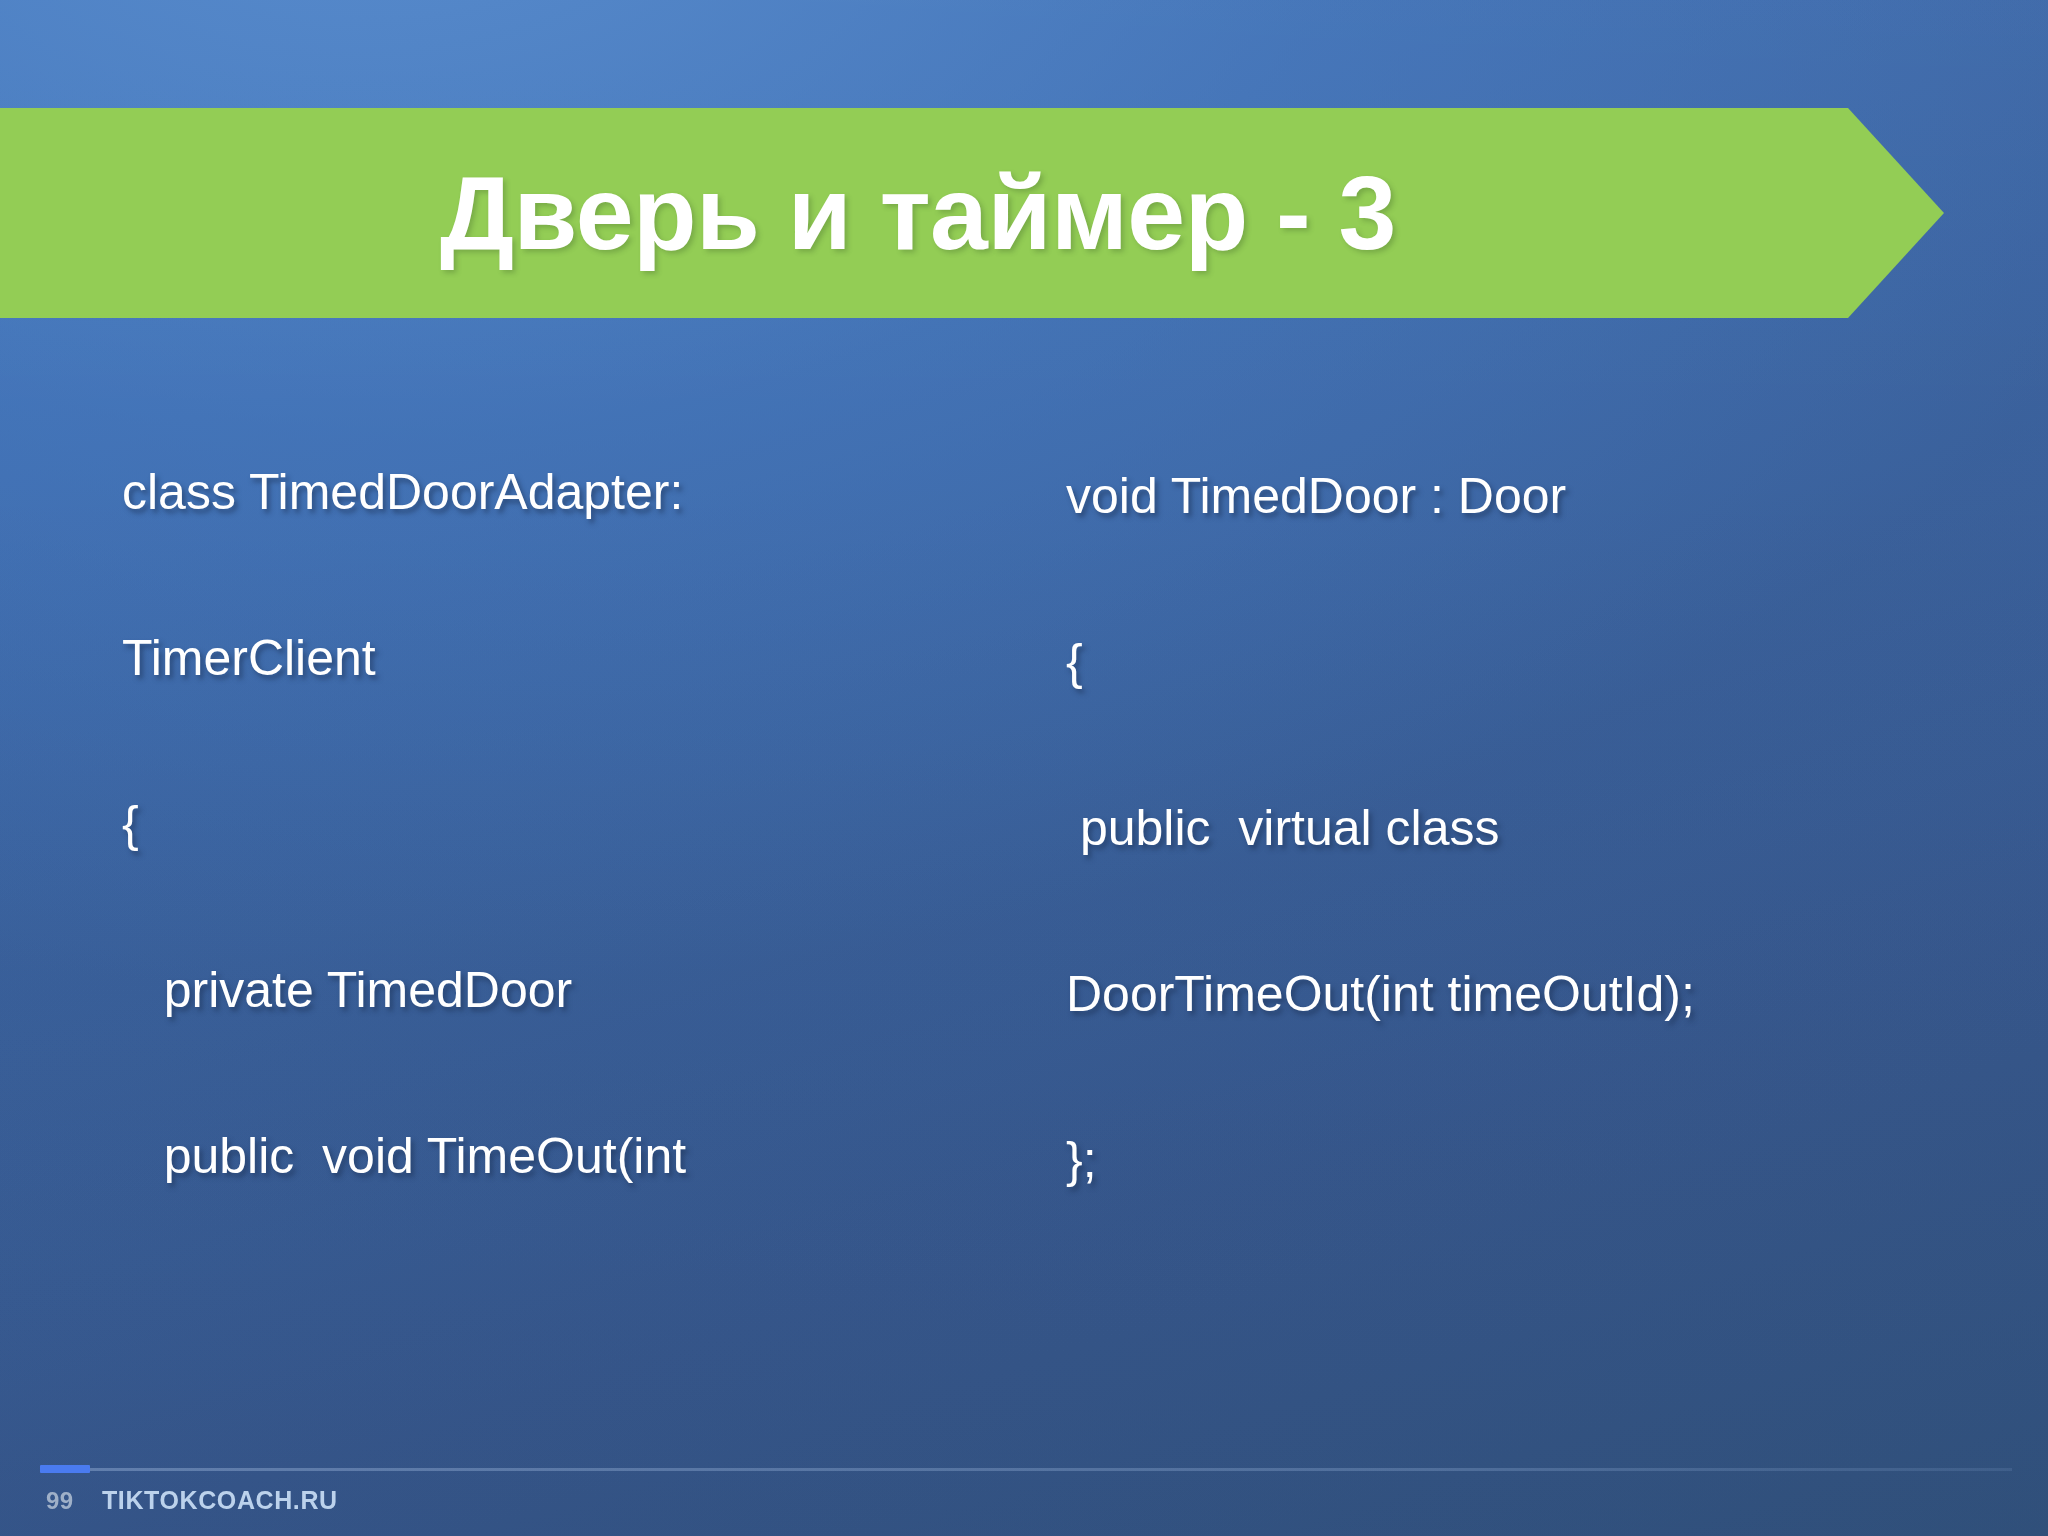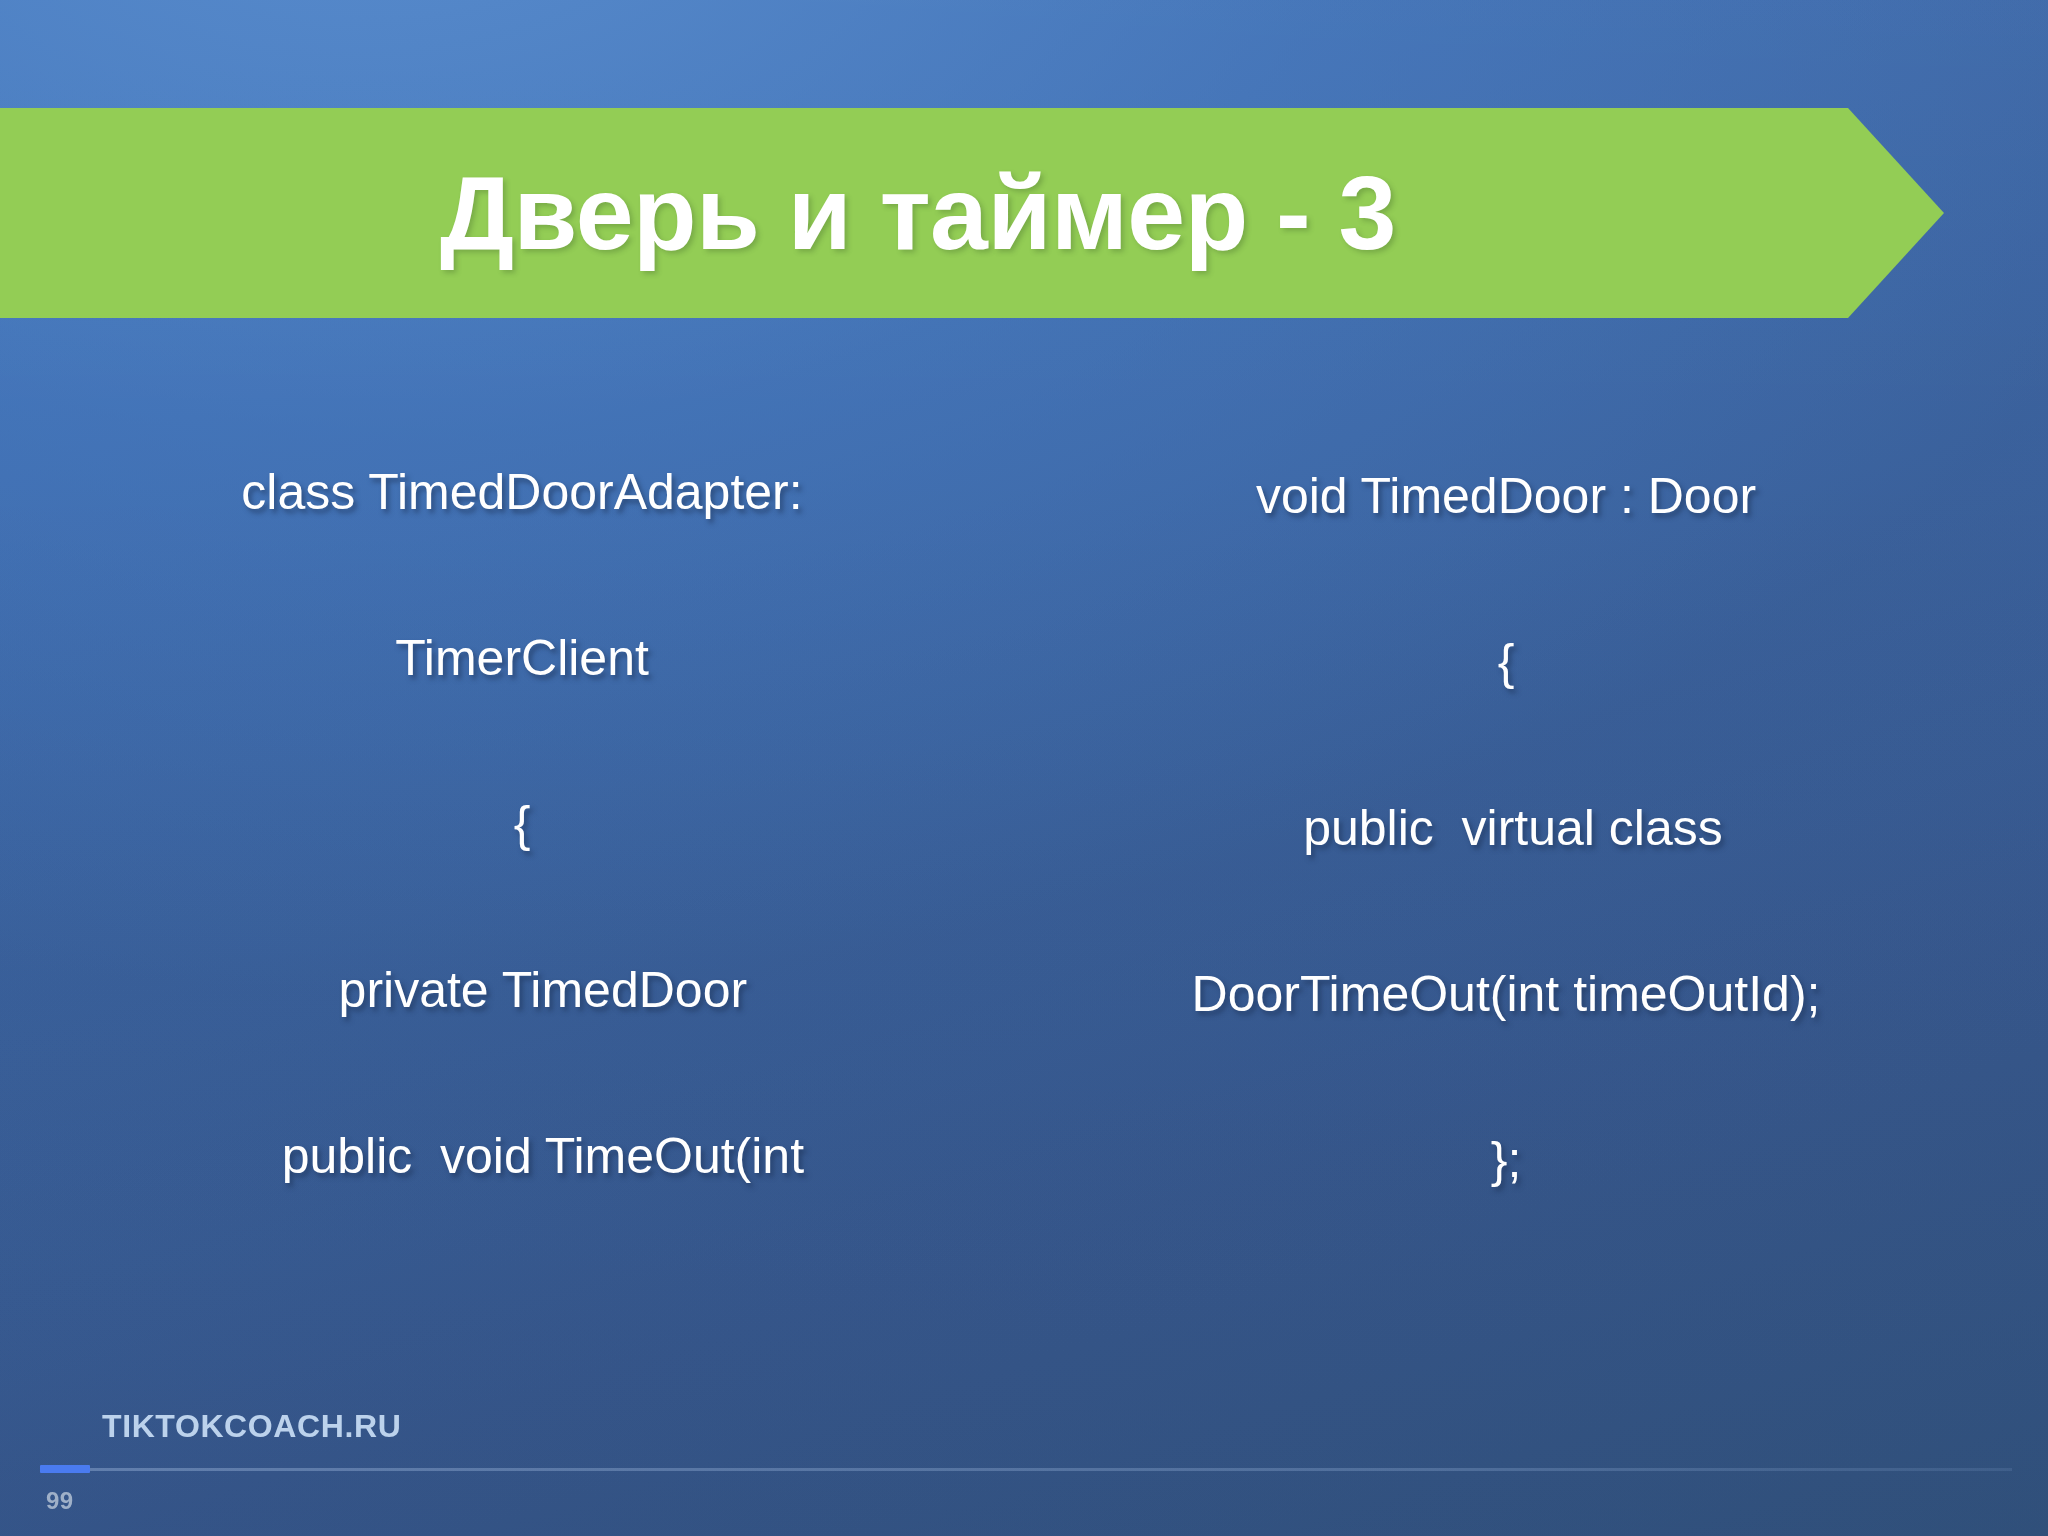--- a/index.html
+++ b/index.html
@@ -71,21 +71,20 @@
     top: 362px;
     width: 800px;
   }
   #code-right {
     left: 1066px;
     top: 366px;
     width: 880px;
   }
   .code-line {
     min-height: 62px;
-    text-align: center;
   }
 
   
   #footer-divider {
     position: absolute;
     left: 40px;
     top: 1468px;
     width: 1972px;
     height: 3px;
     background: linear-gradient(90deg, rgba(160,185,222,0.42) 0%, rgba(150,178,218,0.30) 70%, rgba(140,170,212,0.16) 100%);
@@ -104,23 +103,23 @@
     left: 46px;
     top: 1487px;
     color: #9fb0c8;
     font-size: 24px;
     font-weight: bold;
     letter-spacing: 0.5px;
   }
   #footer-brand {
     position: absolute;
     left: 102px;
-    top: 1408px;
+    top: 1486px;
     color: #bcd2ec;
-    font-size: 32px;
+    font-size: 25px;
     font-weight: bold;
     letter-spacing: 0.6px;
   }
 </style>
 </head>
 <body>
 
 <div id="slide">
 
   <div id="bg-base"></div>

